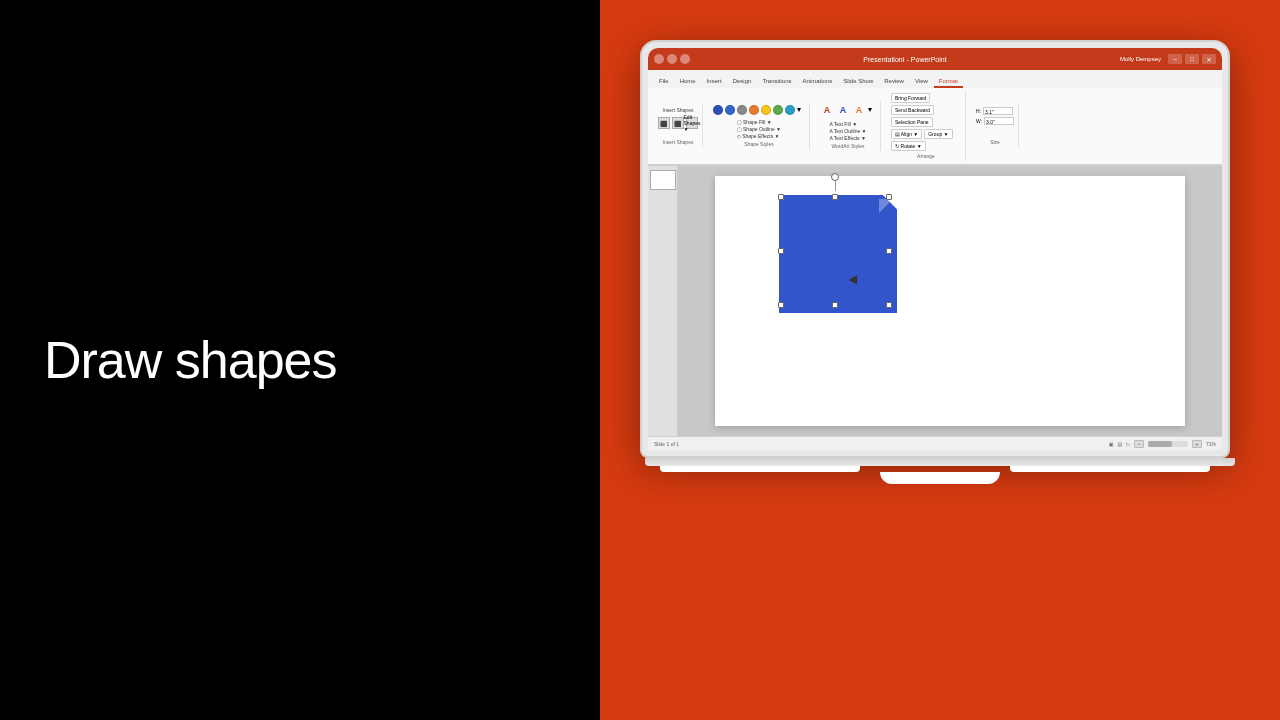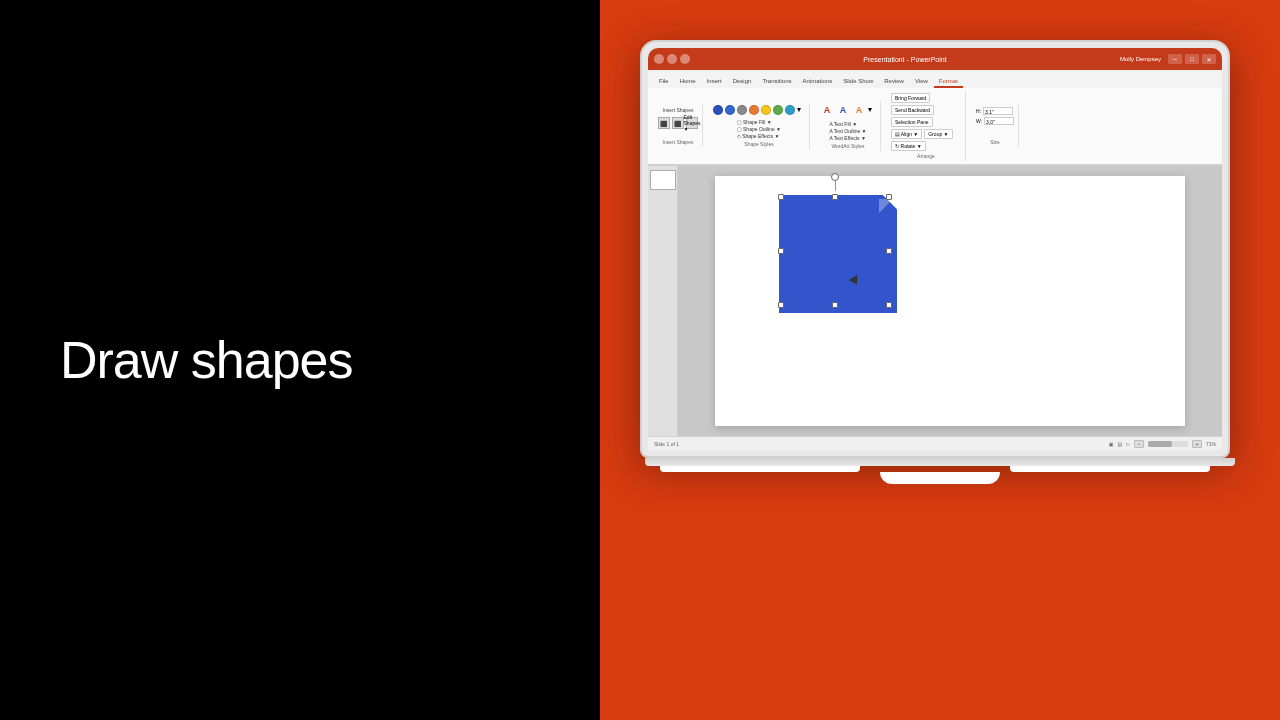--- a/index.html
+++ b/index.html
@@ -12,21 +12,21 @@
       font-family: 'Segoe UI', Arial, sans-serif;
     }
 
     
     .left-panel {
       width: 600px;
       height: 720px;
       background: #000000;
       display: flex;
       align-items: center;
-      padding: 60px;
+      padding: 44px;
     }
 
     .draw-shapes-text {
       color: #ffffff;
       font-size: 52px;
       font-weight: 300;
       letter-spacing: -1px;
       line-height: 1.2;
     }
 

